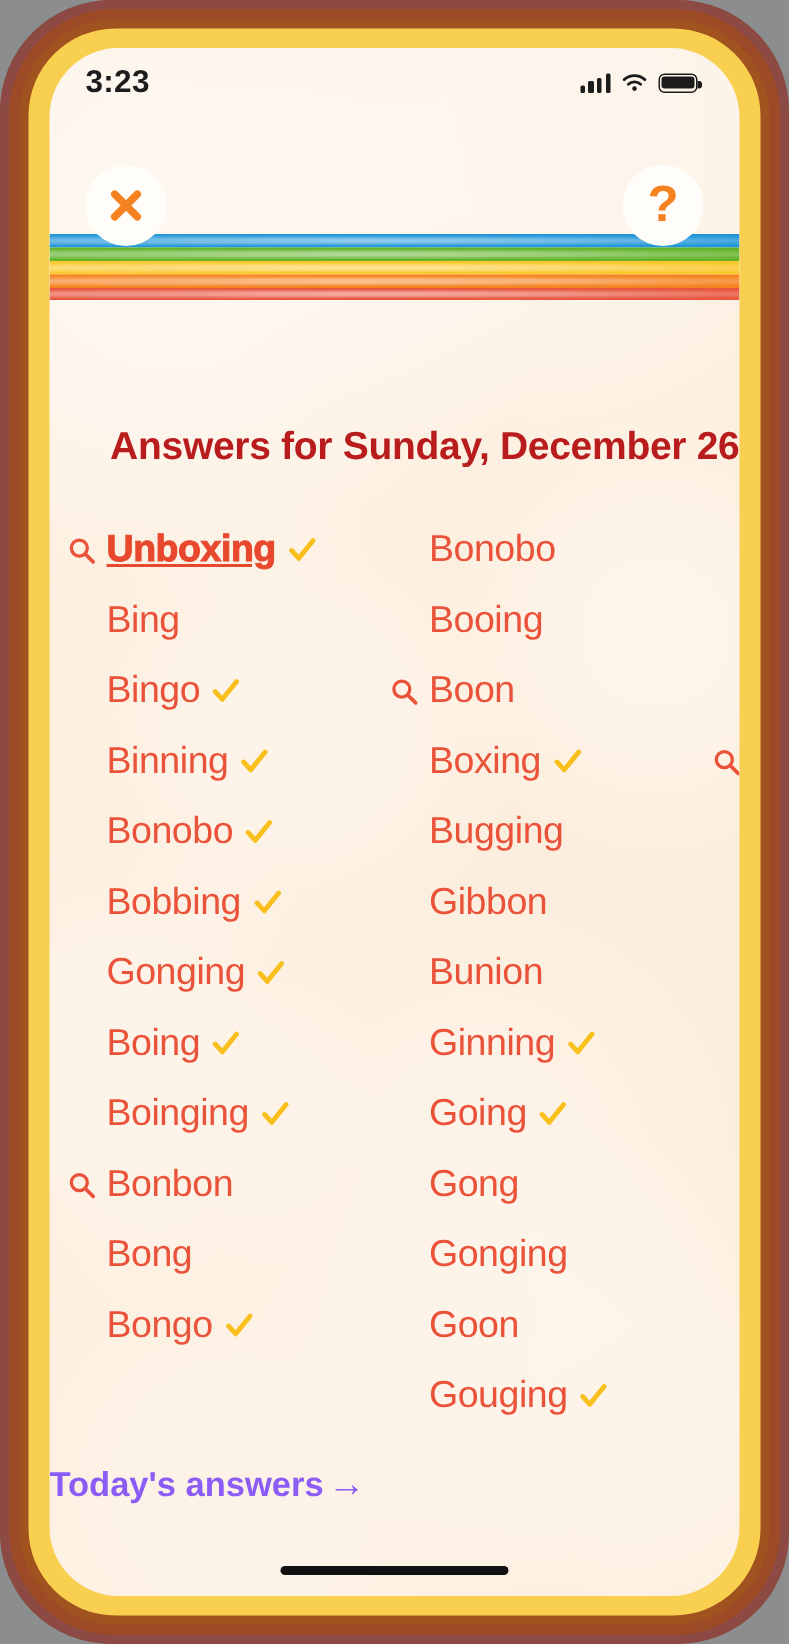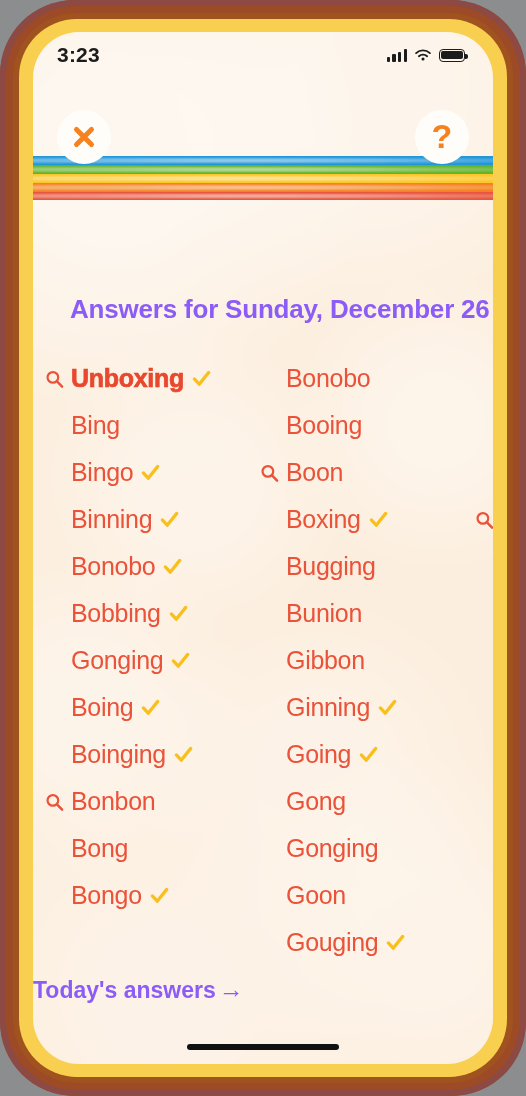--- a/index.html
+++ b/index.html
@@ -171,25 +171,25 @@
   }
 
   
   #content {
     position: absolute;
     left: 0; top: 168px;
     width: 460px;
     z-index: 2;
   }
   #answers-title {
-    margin: 12px;
+    margin: 0;
     padding: 82px 0 0 25px;
     font-size: 26px;
     font-weight: bold;
-    color: #8b5cf6;
+    color: #b91c1c;
     letter-spacing: -.2px;
     white-space: nowrap;
     text-align: right;
   }
 
   #answers-grid {
     position: relative;
     margin-top: 30px;
     height: 625px;
     overflow: hidden;
@@ -214,20 +214,21 @@
   }
   .answer-word {
     font-size: 25px;
     font-weight: normal;
     color: #ea5239;
     letter-spacing: -.3px;
   }
   .answer-row.highlight .answer-word {
     font-weight: 900;
     color: #e8482d;
+    text-decoration: underline;
     -webkit-text-stroke: .7px #e8482d;
   }
   .search-icon {
     position: absolute;
     left: 12px;
     top: 50%;
     transform: translateY(-50%);
     width: 19px; height: 19px;
   }
   .check-icon {
@@ -402,24 +403,24 @@
             <div class="answer-row">
               <span class="answer-word">Boxing</span>
               <svg class="check-icon" viewBox="0 0 22 22">
                 <path d="M3.5 11.5 L8.6 17 L18.6 4.6" fill="none" stroke="#f9bf1c" stroke-width="3.4" stroke-linecap="round" stroke-linejoin="round"></path>
               </svg>
             </div>
             <div class="answer-row">
               <span class="answer-word">Bugging</span>
             </div>
             <div class="answer-row">
+              <span class="answer-word">Gibbon</span>
+            </div>
+            <div class="answer-row">
               <span class="answer-word">Bunion</span>
-            </div>
-            <div class="answer-row">
-              <span class="answer-word">Gibbon</span>
             </div>
             <div class="answer-row">
               <span class="answer-word">Ginning</span>
               <svg class="check-icon" viewBox="0 0 22 22">
                 <path d="M3.5 11.5 L8.6 17 L18.6 4.6" fill="none" stroke="#f9bf1c" stroke-width="3.4" stroke-linecap="round" stroke-linejoin="round"></path>
               </svg>
             </div>
             <div class="answer-row">
               <span class="answer-word">Going</span>
               <svg class="check-icon" viewBox="0 0 22 22">

